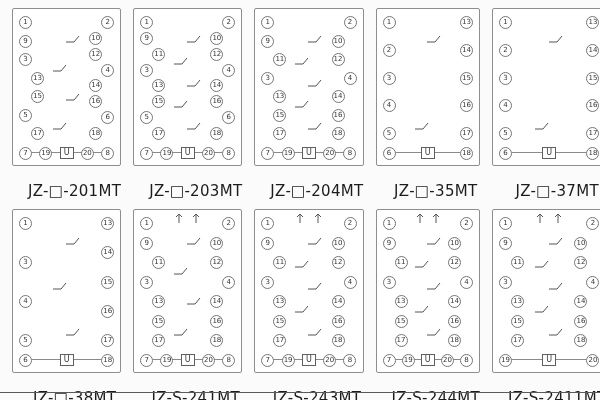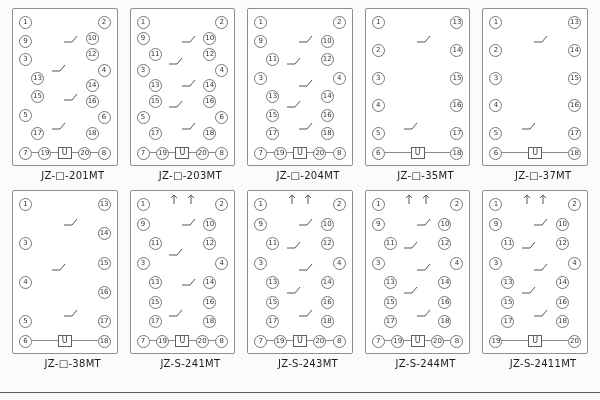--- a/index.html
+++ b/index.html
@@ -50,22 +50,22 @@
     width:14px; height:12px; box-sizing:border-box;
     border:1px solid #5f5f5f; background:#fff; color:#333;
     font-size:8px; line-height:10px; text-align:center;
     position:relative; z-index:1;
   }
   .contacts { position:absolute; inset:0; pointer-events:none; }
   .contact { position:absolute; transform:translateX(-50%); width:16px; height:10px; }
   .contact svg, .arrow svg { display:block; }
   .arrow { position:absolute; width:8px; height:12px; transform:translateX(-50%); }
   .label {
-    margin-top:4px;
-    font-size:10px; letter-spacing:0.3px; color:#1c1c1c;
+    margin-top:16px;
+    font-size:15px; letter-spacing:0.3px; color:#1c1c1c;
     white-space:nowrap;
     padding-left:16px;
   }
   .bottom-rule {
     position:absolute; left:0; right:0; bottom:7px;
     border-top:1.5px solid #5a5a5a;
   }
 </style>
 </head>
 <body>

